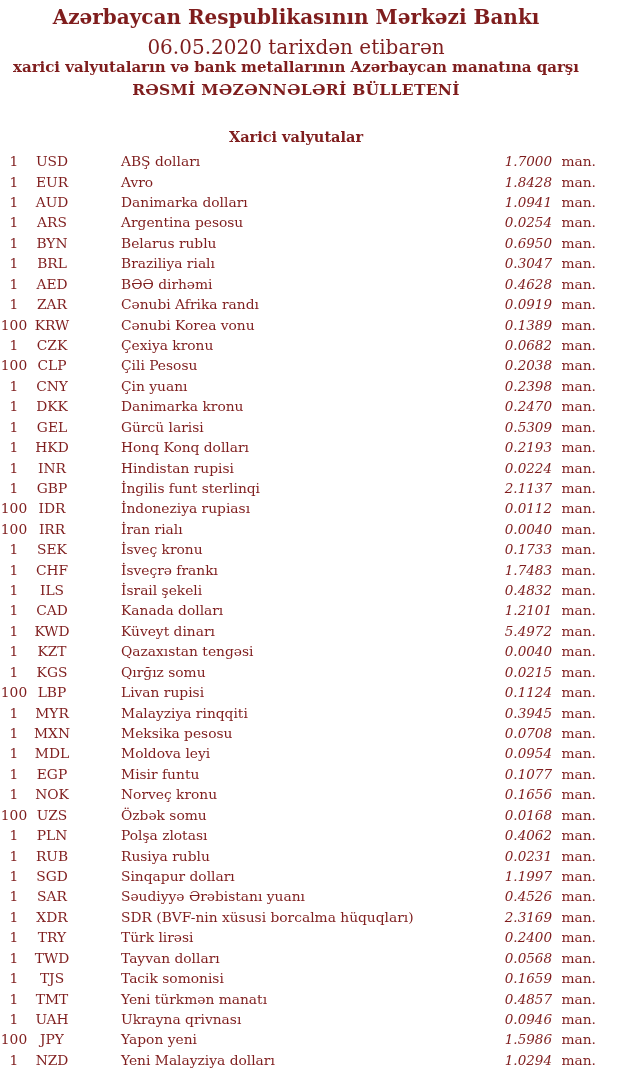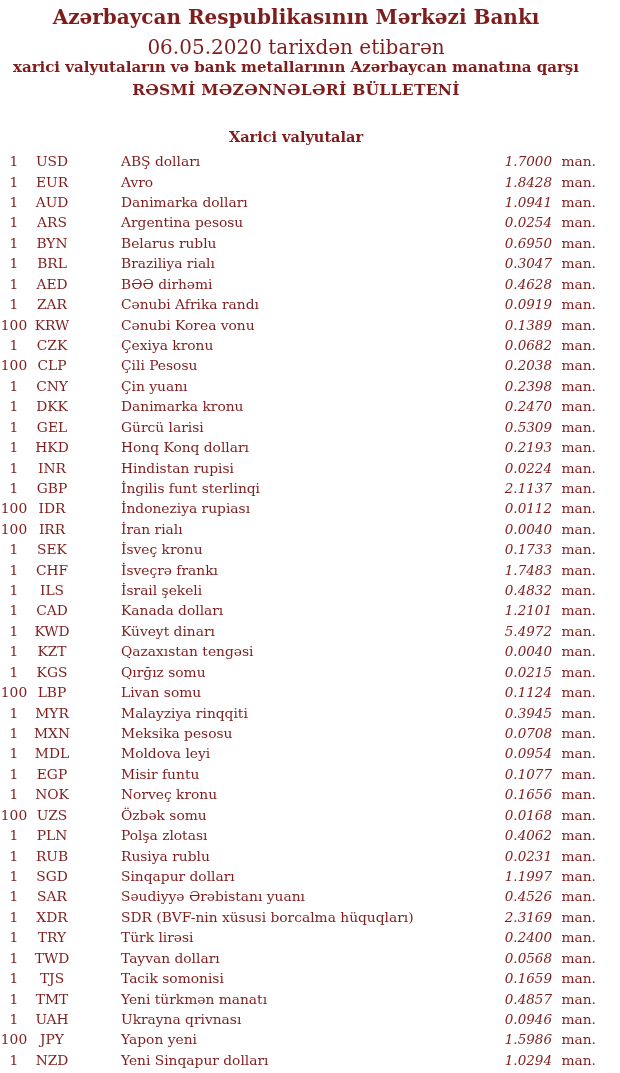--- a/index.html
+++ b/index.html
@@ -315,21 +315,21 @@
     <span class="qty">1</span>
     <span class="code">KGS</span>
     <span class="name">Qırğız somu</span>
     <span class="rate">0.0215</span>
     <span class="unit">man.</span>
   </div>
 
   <div class="row">
     <span class="qty">100</span>
     <span class="code">LBP</span>
-    <span class="name">Livan somu</span>
+    <span class="name">Livan rupisi</span>
     <span class="rate">0.1124</span>
     <span class="unit">man.</span>
   </div>
 
   <div class="row">
     <span class="qty">1</span>
     <span class="code">MYR</span>
     <span class="name">Malayziya rinqqiti</span>
     <span class="rate">0.3945</span>
     <span class="unit">man.</span>
@@ -459,19 +459,19 @@
     <span class="qty">100</span>
     <span class="code">JPY</span>
     <span class="name">Yapon yeni</span>
     <span class="rate">1.5986</span>
     <span class="unit">man.</span>
   </div>
 
   <div class="row">
     <span class="qty">1</span>
     <span class="code">NZD</span>
-    <span class="name">Yeni Sinqapur dolları</span>
+    <span class="name">Yeni Malayziya dolları</span>
     <span class="rate">1.0294</span>
     <span class="unit">man.</span>
   </div>
 </div>
 
 </div>
 
 </body></html>

